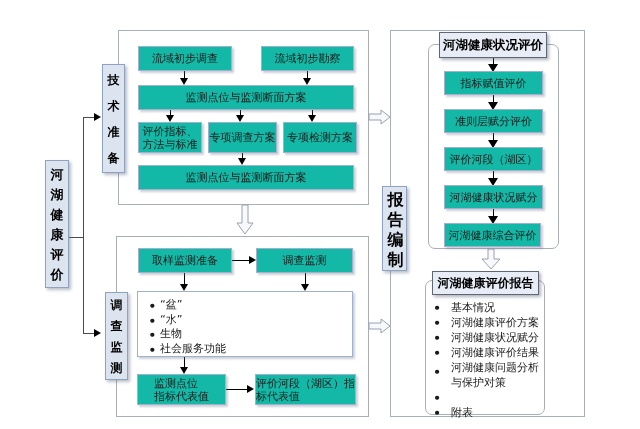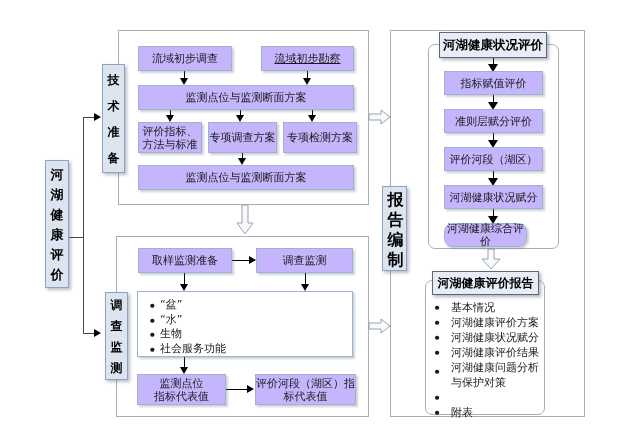--- a/index.html
+++ b/index.html
@@ -5,22 +5,22 @@
   html,body{margin:0;padding:0;background:#ffffff;}
   #canvas{
     position:relative;width:640px;height:429px;background:#ffffff;overflow:hidden;
     font-family:"DejaVu Sans",sans-serif;color:#111;
   }
   
   .panel{position:absolute;border:1px solid #a9aeb8;background:transparent;}
   .bracket{position:absolute;border:1px solid #a9aeb8;border-radius:7px;background:transparent;}
   
   .fbox{
-    position:absolute;background:#c4b5fd;border:1px solid #9fb1cc;
-    display:flex;align-items:center;justify-content:center;text-align:center;
+    position:absolute;background:#14b8a6;border:1px solid #9fb1cc;
+    display:flex;align-items:center;justify-content:center;text-align:left;
     font-size:11px;line-height:13px;color:#1a1a1a;white-space:pre-line;
     box-shadow:1.5px 1.5px 2px rgba(110,120,140,.35);box-sizing:border-box;
   }
   
   .tbox{
     position:absolute;background:#e7ecf6;border:1px solid #606672;
     display:flex;align-items:center;justify-content:center;text-align:center;
     font-size:12.5px;font-weight:bold;color:#000;
     box-shadow:2px 2px 3px rgba(100,110,130,.5);box-sizing:border-box;z-index:5;
   }
@@ -76,21 +76,21 @@
     <span class="vtxt">技术准备</span>
   </div>
   <div class="vbox" style="left:105px;top:292px;width:23px;height:88px;font-size:12px;line-height:21px;padding-top:2px;">
     <span class="vtxt">调查监测</span>
   </div>
   <div class="vbox" style="left:382px;top:186px;width:25px;height:85px;font-size:16px;line-height:20px;padding-top:3px;">
     <span class="vtxt">报告编制</span>
   </div>
 
   <div class="fbox z3" style="left:138px;top:46px;width:94px;height:25px;">流域初步调查</div>
-  <div class="fbox z3" style="left:261px;top:46px;width:93px;height:25px;text-decoration:underline;">流域初步勘察</div>
+  <div class="fbox z3" style="left:261px;top:46px;width:93px;height:25px;">流域初步勘察</div>
   <div class="ln-v" style="left:184px;top:71px;height:8px;background:#000;"></div>
   <div class="tri-d" style="left:180px;top:78px;"></div>
   <div class="ln-v" style="left:307px;top:71px;height:8px;background:#000;"></div>
   <div class="tri-d" style="left:303px;top:78px;"></div>
 
   <div class="fbox z3" style="left:138px;top:85px;width:216px;height:25px;">监测点位与监测断面方案</div>
   <div class="ln-v" style="left:170px;top:110px;height:6px;background:#000;"></div>
   <div class="tri-d" style="left:166px;top:115px;"></div>
   <div class="ln-v" style="left:240px;top:110px;height:6px;background:#000;"></div>
   <div class="tri-d" style="left:236px;top:115px;"></div>
@@ -167,21 +167,21 @@
   <div class="ln-v" style="left:493px;top:133px;height:8px;background:#000;"></div>
   <div class="tri-d lg" style="left:488px;top:140px;"></div>
   <div class="fbox z3" style="left:444px;top:147px;width:99px;height:24px;">评价河段（湖区）</div>
 
   <div class="ln-v" style="left:493px;top:171px;height:8px;background:#000;"></div>
   <div class="tri-d lg" style="left:488px;top:178px;"></div>
   <div class="fbox z3" style="left:444px;top:185px;width:99px;height:24px;">河湖健康状况赋分</div>
 
   <div class="ln-v" style="left:493px;top:209px;height:8px;background:#000;"></div>
   <div class="tri-d lg" style="left:488px;top:216px;"></div>
-  <div class="fbox z3" style="left:444px;top:223px;width:83px;height:24px;border-radius:9px;">河湖健康综合评价</div>
+  <div class="fbox z3" style="left:444px;top:223px;width:97px;height:24px;">河湖健康综合评价</div>
 
   <svg class="hollow" style="left:481px;top:248px;" width="20" height="22" viewBox="0 0 20 22">
     <polygon points="7,1 13,1 13,11 19,11 10,21 1,11 7,11" fill="#f7f9fc" stroke="#9aa2ae" stroke-width="1"></polygon>
   </svg>
 
   <div class="tbox" style="left:432px;top:271px;width:107px;height:24px;font-size:12px;">河湖健康评价报告</div>
 
   <div class="rlist" style="left:425px;top:296px;width:118px;">
     <div class="rrow">
         <span class="dot" style="transform: scale(0.55); transform-origin: center center;">●</span>

